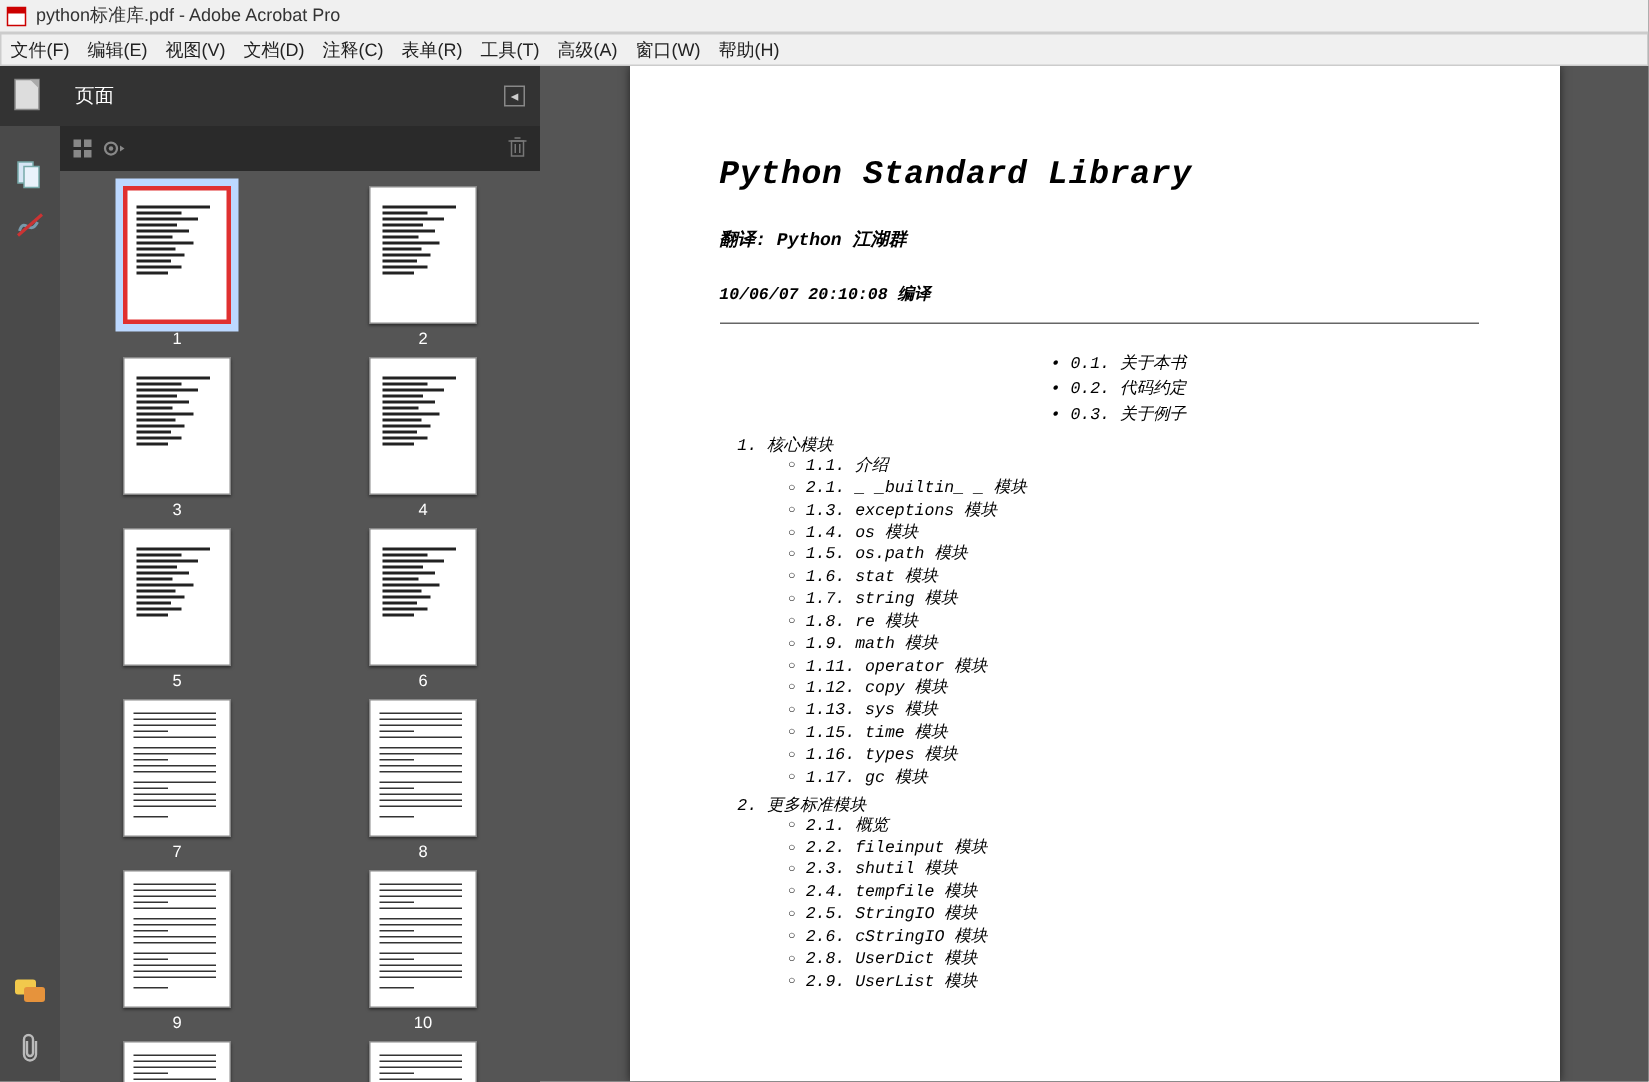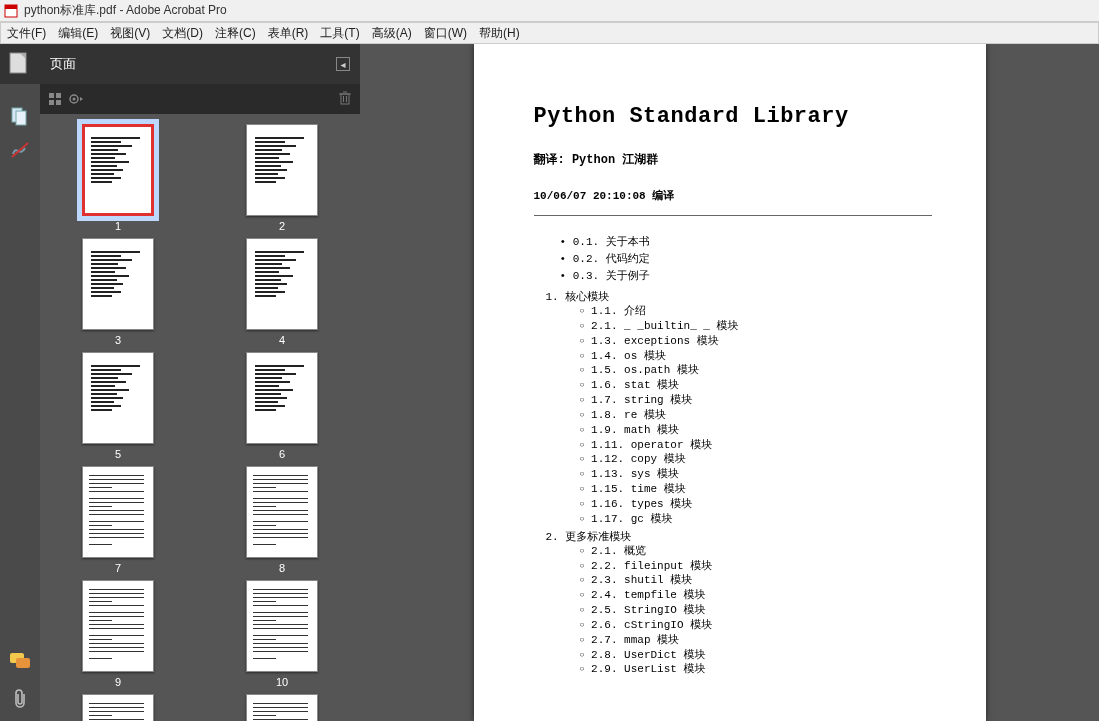--- a/index.html
+++ b/index.html
@@ -30,28 +30,28 @@
   .thumb.selected { outline: 3px solid #e03030; outline-offset: -3px; border:1px solid #4aa3ff; box-shadow: 0 0 0 5px #bcd8ff; }
   .thumb-label { color: #fff; font-size: 11px; margin-top: 4px; }
   .thumb-lines { position:absolute; top:12px; left:8px; right:8px; display:flex; flex-direction:column; gap:2px; }
   .thumb-lines span { display:block; height:2px; background:#222; }
   .thumb-para { position:absolute; top:8px; left:6px; right:6px; display:flex; flex-direction:column; gap:3px; }
   .thumb-para span { display:block; height:1px; background:#333; }
   .thumbs::-webkit-scrollbar { width: 14px; }
   .thumbs::-webkit-scrollbar-track { background: #444; }
   .thumbs::-webkit-scrollbar-thumb { background: #888; }
   .doc-area { flex: 1; background: #555; display: flex; justify-content: center; padding: 0; overflow: hidden; }
-  .page { width: 512px; height: 100%; background: #fff; padding: 60px 54px 14px 60px; font-family: "Courier New", monospace; font-size: 11px; color: #000; overflow:hidden; box-shadow: 0 0 6px rgba(0,0,0,0.6); }
+  .page { width: 620px; height: 100%; background: #fff; padding: 60px 54px 14px 60px; font-family: "Courier New", monospace; font-size: 11px; color: #000; overflow:hidden; box-shadow: 0 0 6px rgba(0,0,0,0.6); font-style: italic; }
   .page h1 { font-family: "Courier New", monospace; font-size: 22px; font-weight: bold; margin-bottom: 22px; letter-spacing: 0.5px; }
   .page .subtitle { font-size: 12px; font-weight: bold; margin-bottom: 20px; }
   .page .date { font-size: 11px; font-weight: bold; margin-bottom: 12px; }
   .page hr { border: none; border-top: 1px solid #666; margin-bottom: 18px; }
   .page ul { list-style: none; padding-left: 26px; }
   .page ul.level-0 { padding-left: 26px; }
-  .page ul.level-0 > li { margin-bottom: 2px; }
+  .page ul.level-0 > li { margin-bottom: 2px; text-align: center; }
   .page ul.level-0 > li::before { content: "• "; }
   .page ol.numbered { list-style: none; padding-left: 12px; margin-top: 6px; }
   .page ol.numbered > li { margin-bottom: 2px; }
   .page ul.sub { list-style: none; padding-left: 34px; }
   .page ul.sub > li::before { content: "○ "; font-size: 8px; vertical-align: 1px; margin-right: 2px; }
   .page ul.sub > li { line-height: 1.35; }
 </style>
 </head>
 <body>
 
@@ -409,21 +409,20 @@
               <li>1.16. types 模块</li>
               <li>1.17. gc 模块</li>
             </ul></li>
           <li>2. 更多标准模块<ul class="sub">
               <li>2.1. 概览</li>
               <li>2.2. fileinput 模块</li>
               <li>2.3. shutil 模块</li>
               <li>2.4. tempfile 模块</li>
               <li>2.5. StringIO 模块</li>
               <li>2.6. cStringIO 模块</li>
-              <li>2.7. mmap 模块</li>
               <li>2.8. UserDict 模块</li>
               <li>2.9. UserList 模块</li>
             </ul></li>
         </ol>
     </div>
   </div>
 
 </div>
 
 </body></html>

